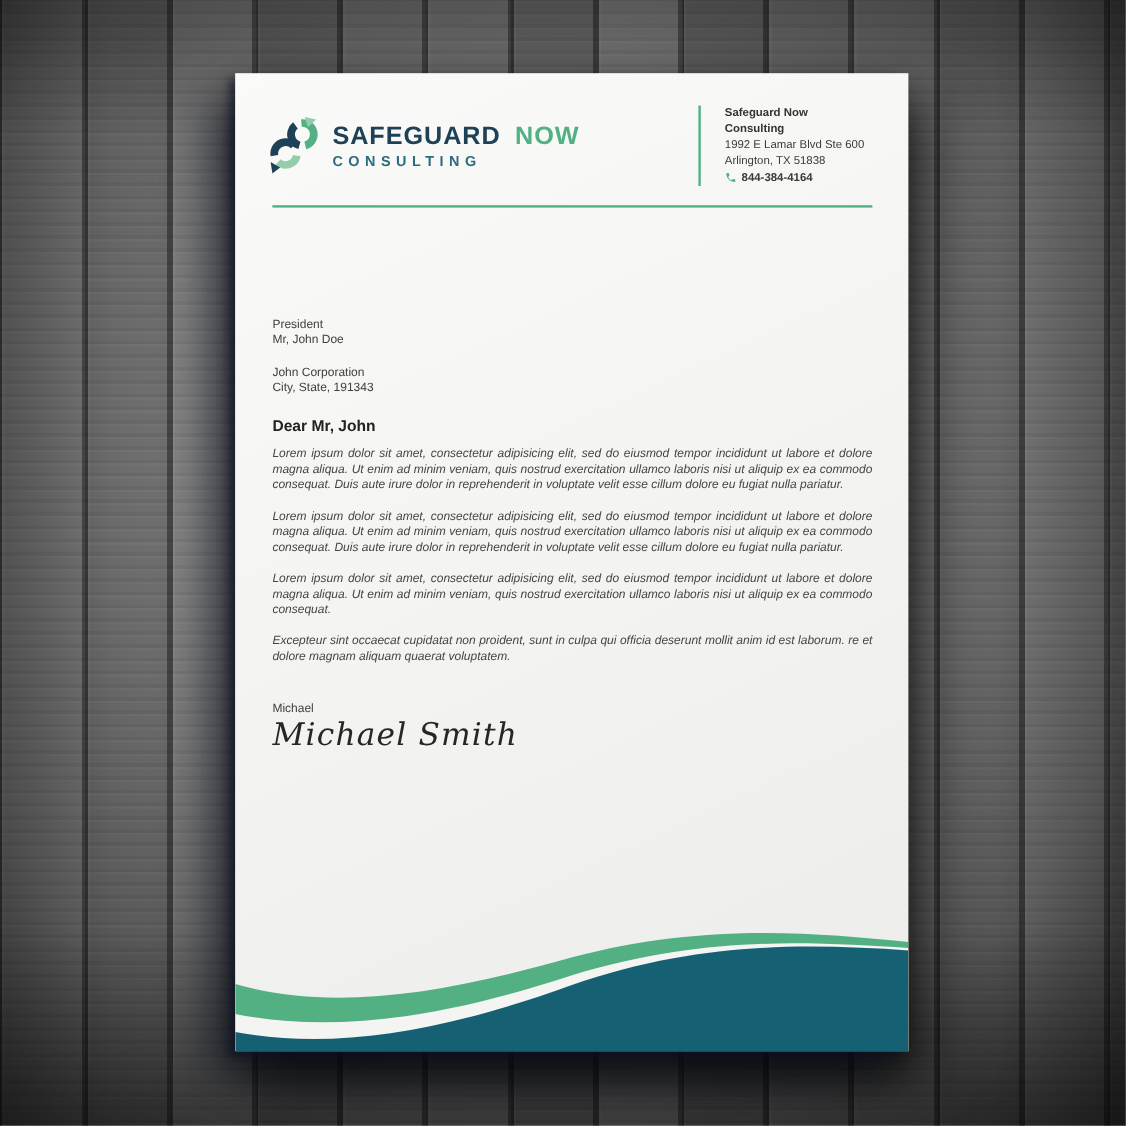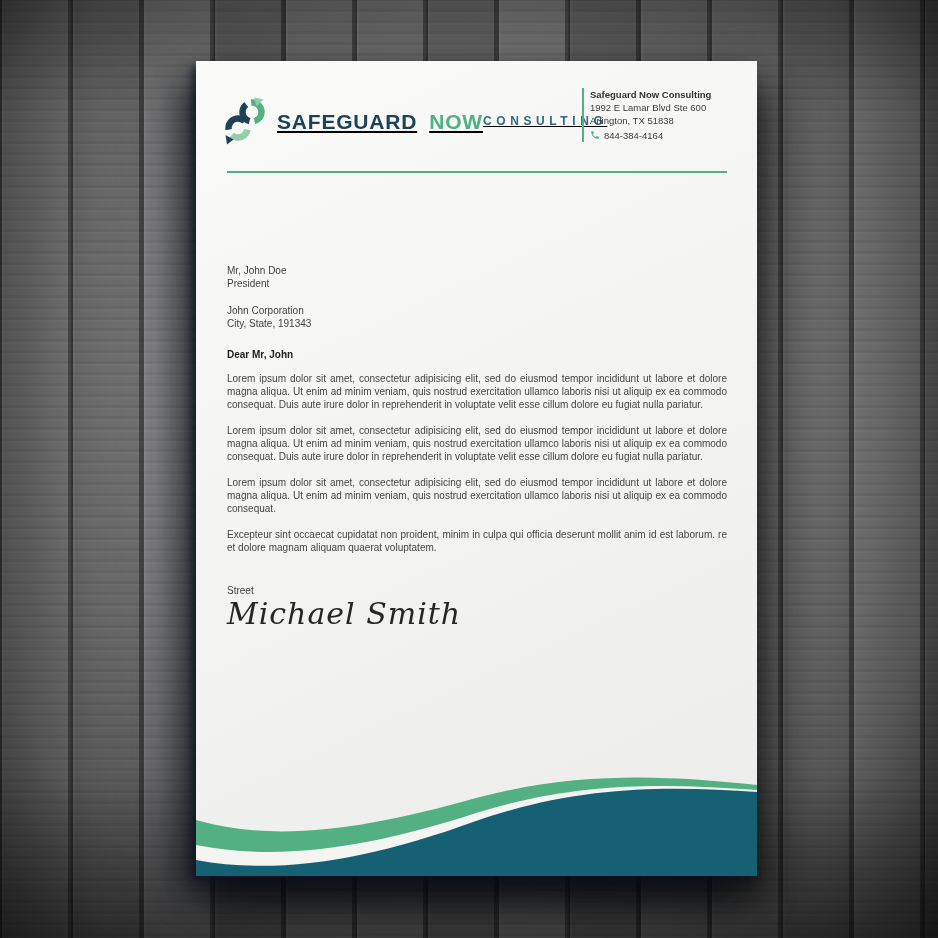--- a/index.html
+++ b/index.html
@@ -31,47 +31,47 @@
       -5px 5px 7px rgba(12,18,36,0.62),
       -26px 22px 38px rgba(6,10,22,0.50),
       22px 26px 44px rgba(0,0,0,0.48),
       0 20px 34px rgba(0,0,0,0.55);
     overflow:hidden; z-index:2;
   }
 
   
   .logo { position:absolute; left:28px; top:36px; display:flex; align-items:center; gap:9px; }
   .logo-mark { width:44px; height:48px; flex:0 0 auto; }
-  .wordmark { display:flex; flex-direction:row; line-height:1;text-decoration:underline; }
+  .wordmark { display:flex; flex-direction:column; line-height:1; }
   .wordline { display:flex; }
   .word-safeguard { font-size:21px; font-weight:800; letter-spacing:0.8px; color:#1d4257; }
   .word-now { font-size:21px; font-weight:800; letter-spacing:0.8px; color:#52b083; margin-left:12px; }
   .word-consulting { font-size:12px; font-weight:700; letter-spacing:4.6px; color:#2d6b7e; margin-top:4px; }
 
   .contact {
     position:absolute; right:32px; top:27px; width:143px;
-    border-left:2px solid #52b083; padding-left:6px;
+    border-left:2px solid #52b083; padding-left:20px;
     font-size:9.5px; line-height:13.2px; color:#3b3b3b;
   }
   .contact .company-line { font-weight:700; color:#333; }
-  .phone-line { display:flex; align-items:center; gap:4px; margin-top:1px; }
+  .phone-line { display:flex; align-items:center; gap:4px; margin-top:1px;font-weight:bold; }
   .phone-icon { width:10px; height:10px; flex:0 0 auto; }
 
   .divider { position:absolute; left:31px; right:30px; top:110px; height:2px; background:#52b083; }
 
   
   .letter { position:absolute; left:31px; right:30px; top:203px; color:#404040; font-size:10px; line-height:13px; }
   .date-line { margin-bottom:15px; }
   .block { margin-bottom:14px; }
-  .salutation { font-size:10px; font-weight:700; color:#222; margin:18px 0 11px; }
-  .para { text-align:justify; margin-bottom:13px; color:#454545; }
+  .salutation { font-size:13px; font-weight:700; color:#222; margin:18px 0 11px; }
+  .para { text-align:justify; margin-bottom:13px; color:#454545;font-style:italic; }
   .closing { margin-top:30px; }
   .signature {
     margin-top:10px; font-family:"DejaVu Serif","Liberation Serif",serif;
-    font-style:italic; font-size:30px; letter-spacing:1px; color:#262626;
+    font-style:italic; font-size:26px; letter-spacing:1px; color:#262626;
   }
 
   
   .wave { position:absolute; left:0; bottom:0; width:561px; height:100px; display:block; }
 </style>
 </head>
 <body>
 
 <div class="scene">
   <div class="paper">
@@ -106,37 +106,37 @@
         </svg>
         <span>844-384-4164</span>
       </div>
     </div>
 
     <div class="divider"></div>
 
     <div class="letter">
 
       <div class="block">
+        <div>President</div>
         <div>Mr, John Doe</div>
-        <div>President</div>
       </div>
 
       <div class="block">
         <div>John Corporation</div>
         <div>City, State, 191343</div>
       </div>
 
       <div class="salutation">Dear Mr, John</div>
 
       <p class="para">Lorem ipsum dolor sit amet, consectetur adipisicing elit, sed do eiusmod tempor incididunt ut labore et dolore magna aliqua. Ut enim ad minim veniam, quis nostrud exercitation ullamco laboris nisi ut aliquip ex ea commodo consequat. Duis aute irure dolor in reprehenderit in voluptate velit esse cillum dolore eu fugiat nulla pariatur.</p>
       <p class="para">Lorem ipsum dolor sit amet, consectetur adipisicing elit, sed do eiusmod tempor incididunt ut labore et dolore magna aliqua. Ut enim ad minim veniam, quis nostrud exercitation ullamco laboris nisi ut aliquip ex ea commodo consequat. Duis aute irure dolor in reprehenderit in voluptate velit esse cillum dolore eu fugiat nulla pariatur.</p>
       <p class="para">Lorem ipsum dolor sit amet, consectetur adipisicing elit, sed do eiusmod tempor incididunt ut labore et dolore magna aliqua. Ut enim ad minim veniam, quis nostrud exercitation ullamco laboris nisi ut aliquip ex ea commodo consequat.</p>
-      <p class="para">Excepteur sint occaecat cupidatat non proident, minim in culpa qui officia deserunt mollit anim id est laborum. re et dolore magnam aliquam quaerat voluptatem.</p>
+      <p class="para">Excepteur sint occaecat cupidatat non proident, sunt in culpa qui officia deserunt mollit anim id est laborum. re et dolore magnam aliquam quaerat voluptatem.</p>
 
-      <div class="closing">Street</div>
+      <div class="closing">Michael</div>
       <div class="signature">Michael Smith</div>
     </div>
 
     <svg class="wave" viewBox="0 0 561 100" preserveAspectRatio="none">
       <path d="M0,44 C80,67 170,53 280,22 C390,-7 480,1 561,9 L561,100 L0,100 Z" fill="#52b083"></path>
       <path d="M0,69 C80,85 170,73 280,37 C390,3 480,9 561,14 L561,100 L0,100 Z" fill="#f4f4f2"></path>
       <path d="M0,84 C80,99 170,85 280,45 C390,7 480,11 561,16 L561,100 L0,100 Z" fill="#166073"></path>
     </svg>
 
   </div>

